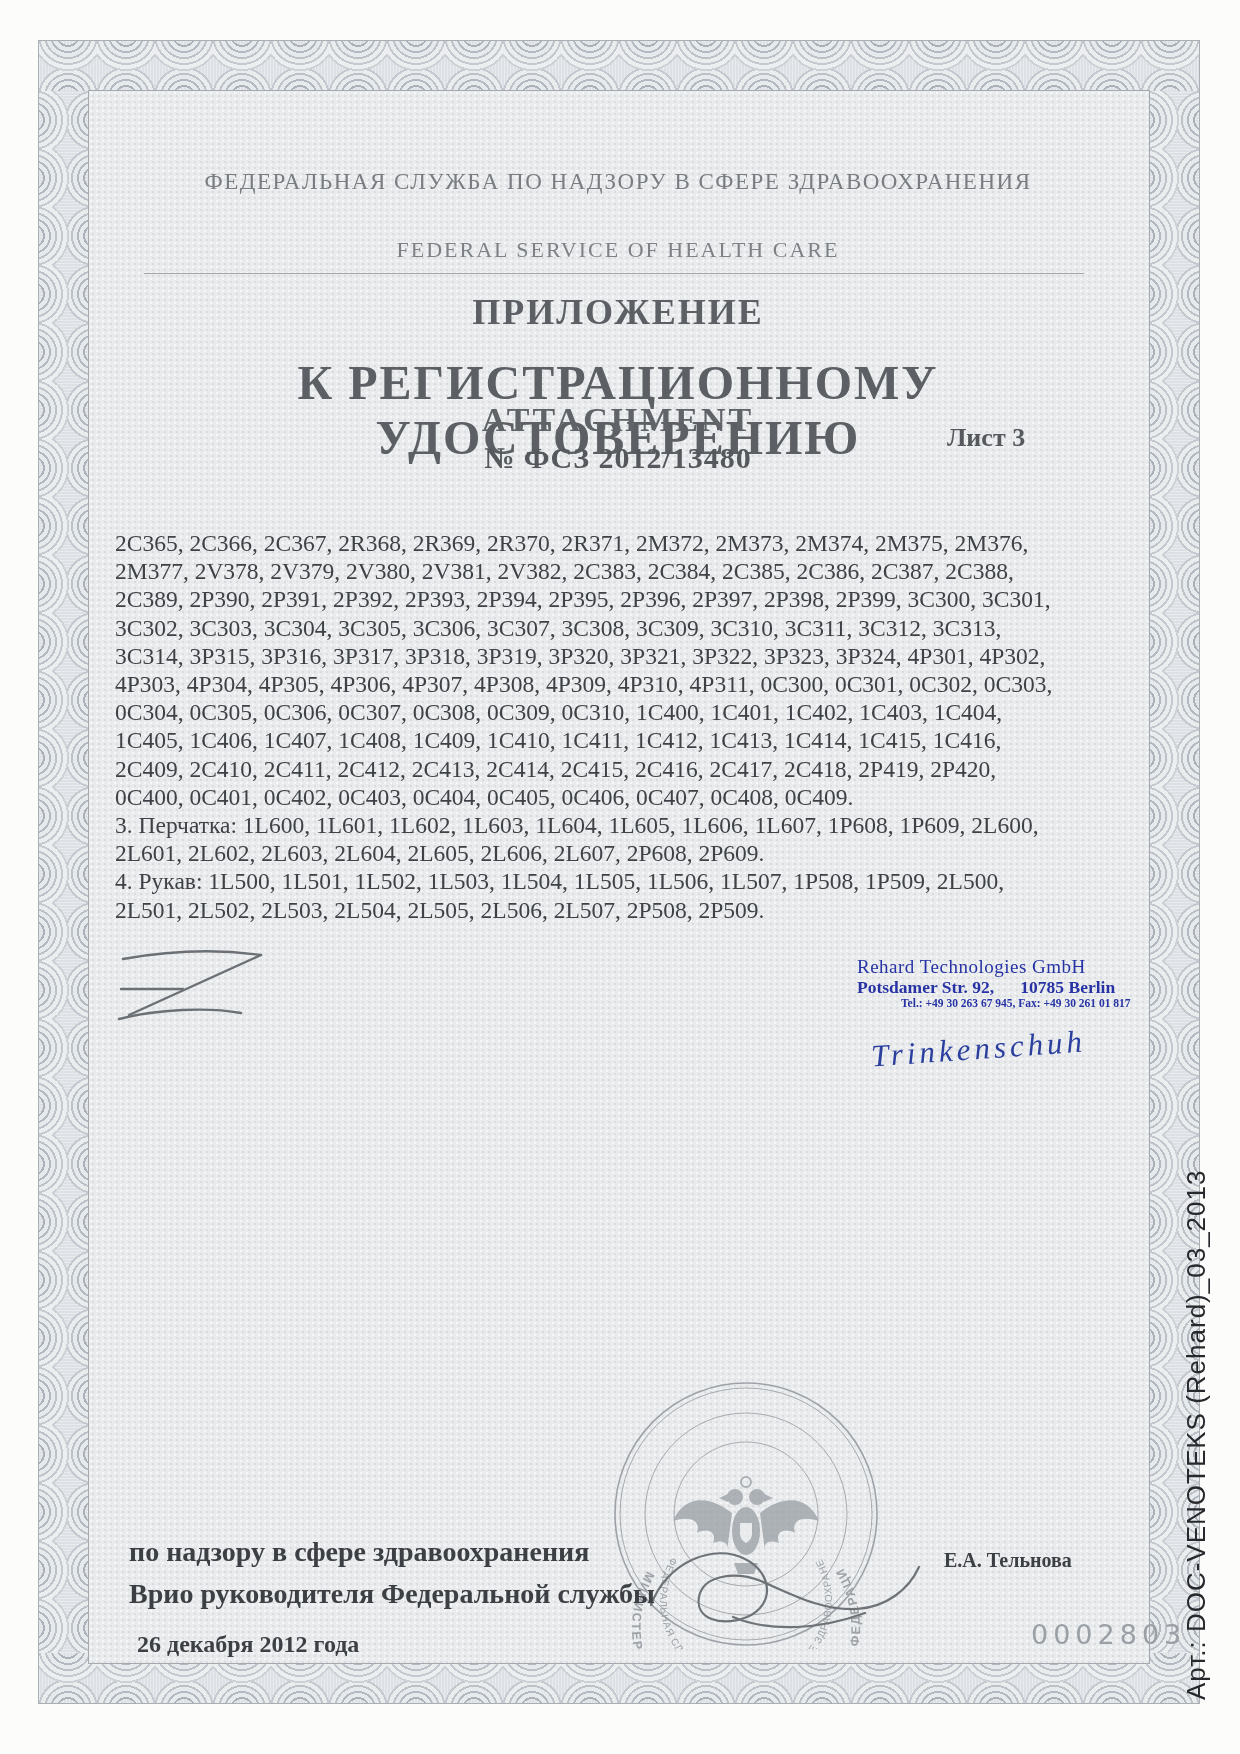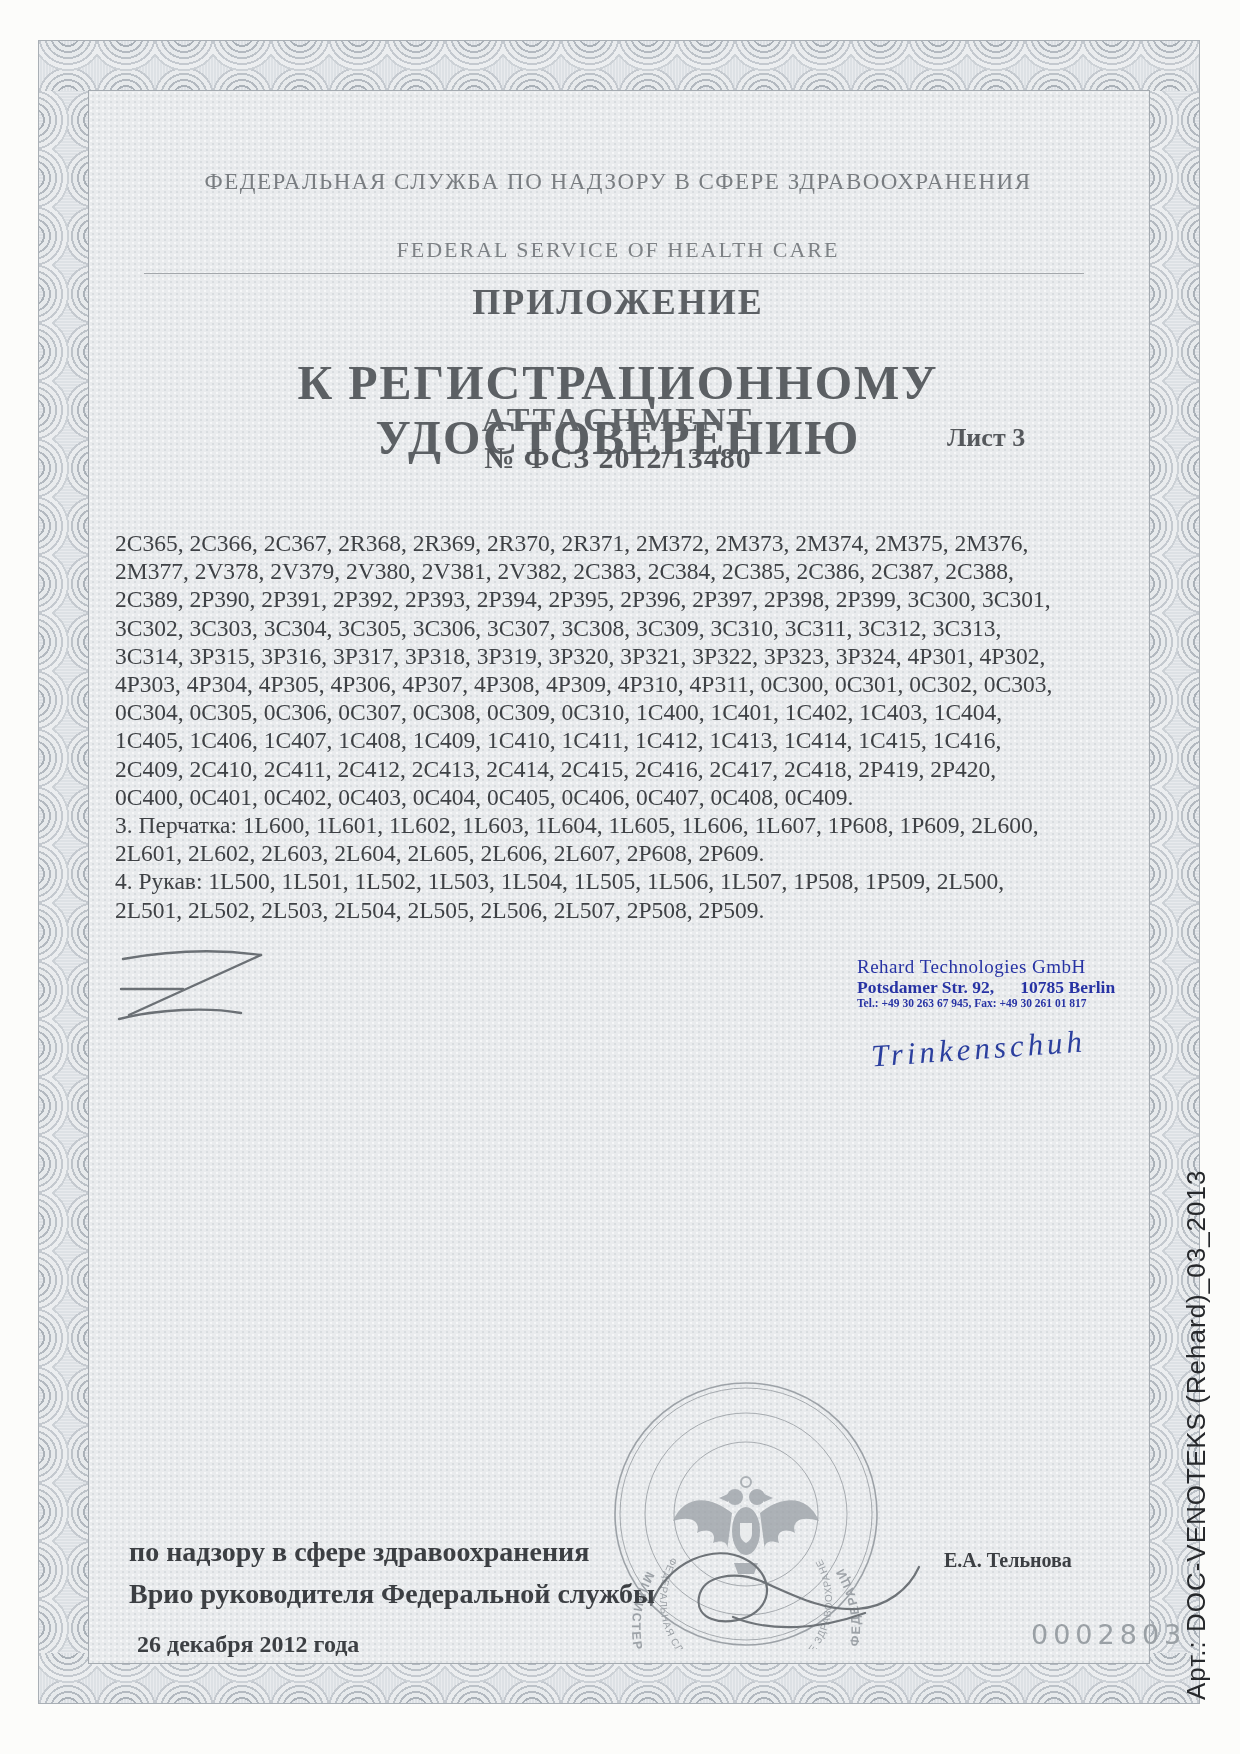--- a/index.html
+++ b/index.html
@@ -32,33 +32,33 @@
       radial-gradient(circle at 2px 2px, rgba(255,255,255,.6) 1px, transparent 1.6px),
       radial-gradient(circle at 4px 5px, rgba(173,180,187,.28) 1px, transparent 1.6px),
       #e9ebed;
     background-size:6px 6px,6px 6px,auto;
     color:#3f4246;}
 
   .centered{position:absolute;left:10px;width:1038px;text-align:center;}
   .hdr-ru{top:78px;font-size:23px;letter-spacing:1.5px;color:#797d81;}
   .hdr-en{top:146px;font-size:22px;letter-spacing:2px;color:#7d8185;}
   .rule{position:absolute;left:55px;top:182px;width:940px;height:1px;background:#a3a7ab;}
-  .title1{top:190px;font-size:36px;font-weight:bold;letter-spacing:2px;color:#5c6064;}
+  .title1{top:200px;font-size:36px;font-weight:bold;letter-spacing:2px;color:#5c6064;}
   .title2{top:264px;font-size:48px;font-weight:bold;letter-spacing:2px;color:#5c6064;}
   .att{top:310px;font-size:34px;font-weight:bold;letter-spacing:3px;color:#606468;}
   .attno{top:350px;font-size:30px;font-weight:bold;letter-spacing:1px;color:#55585c;}
   .sheet{position:absolute;left:858px;top:332px;font-size:26px;font-weight:bold;color:#55585c;}
 
   .codes{position:absolute;left:26px;top:438px;width:1010px;font-size:23.5px;line-height:28.2px;color:#3e4145;}
   .codes div{white-space:nowrap;}
 
   .stamp{position:absolute;left:768px;top:866px;color:#2733a4;line-height:1.1;}
   .stamp .s1{font-size:19px;font-weight:normal;letter-spacing:.5px;}
   .stamp .s2{font-size:17.5px;font-weight:bold;white-space:pre;}
-  .stamp .s3{font-size:11.5px;font-weight:bold;}
+  .stamp .s3{font-size:11.5px;font-weight:bold;margin-left:44px;}
 
   .handsig{position:absolute;left:782px;top:940px;font-size:31px;font-style:italic;color:#2b3f9e;
     transform:rotate(-4deg);letter-spacing:4px;font-family:"Liberation Serif",serif;}
 
   .foot-block{position:absolute;left:40px;top:1440px;color:#3c3f43;}
   .foot-block .f1{font-size:28px;font-weight:bold;line-height:42px;white-space:nowrap;}
   .foot-block .fd{font-size:24px;font-weight:bold;margin-top:16px;margin-left:8px;}
   .name{position:absolute;left:855px;top:1458px;font-size:20px;font-weight:bold;color:#3c3f43;white-space:nowrap;}
   .serial{position:absolute;left:942px;top:1528px;font-size:27px;color:#9aa0a5;letter-spacing:5px;font-family:"DejaVu Sans",sans-serif;}
 

